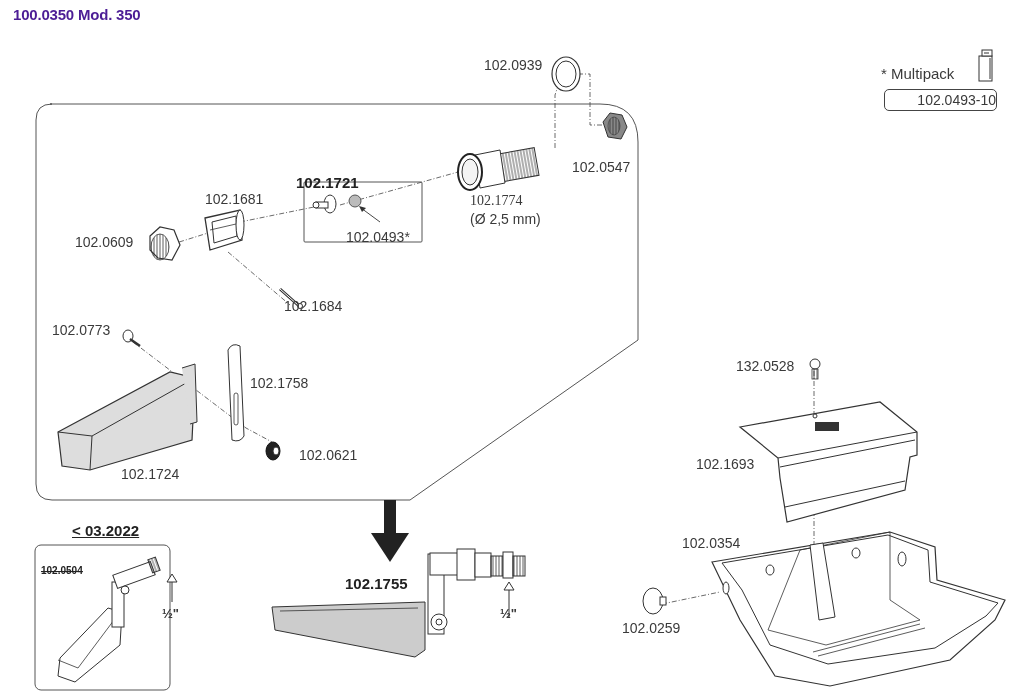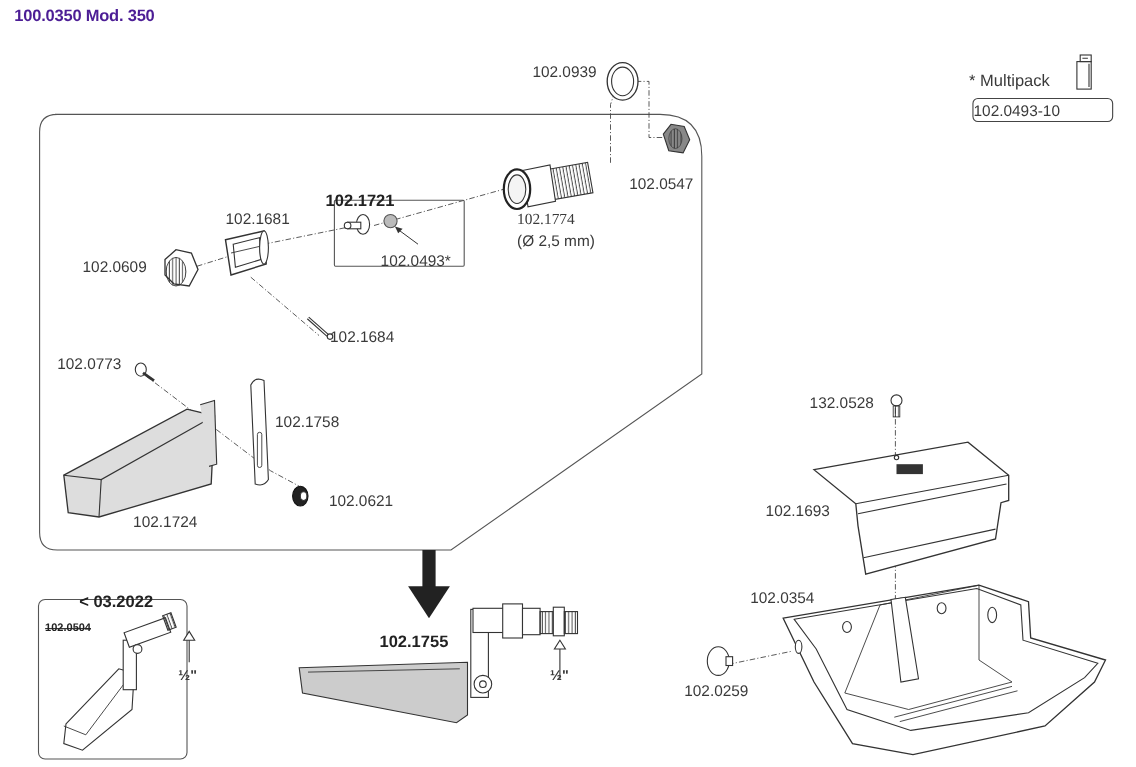--- a/index.html
+++ b/index.html
@@ -2,21 +2,21 @@
 <html><head>
 <meta charset="utf-8">
 <style>
   html,body{margin:0;padding:0;background:#fff;}
   body{width:1033px;height:697px;position:relative;overflow:hidden;font-family:"Liberation Sans",sans-serif;color:#333;}
   .title{position:absolute;left:13px;top:6px;font-weight:bold;font-size:15px;color:#4c1d95;letter-spacing:-0.2px;}
   .lbl{position:absolute;font-size:14px;color:#3a3a3a;white-space:nowrap;line-height:16px;}
   .lbl.bold{font-weight:bold;color:#222;font-size:15px;}
   .strike{text-decoration:line-through;font-weight:bold;color:#222;font-size:10px;}
   svg.diagram{position:absolute;left:0;top:0;}
-  .mp-box{position:absolute;left:884px;top:89px;width:128px;height:22px;border:1px solid #444;border-radius:5px;box-sizing:border-box;font-size:14px;color:#3a3a3a;text-align:left;line-height:20px;}
+  .mp-box{position:absolute;left:884px;top:89px;width:113px;height:22px;border:1px solid #444;border-radius:5px;box-sizing:border-box;font-size:14px;color:#3a3a3a;text-align:right;line-height:20px;}
 </style>
 </head>
 <body>
 
 <div class="title">100.0350 Mod. 350</div>
 
 <svg class="diagram" width="1033" height="697" viewBox="0 0 1033 697">
   <defs>
     <pattern id="thr" width="3" height="6" patternUnits="userSpaceOnUse">
         <line x1="1" y1="0" x2="1" y2="6" stroke="#333" stroke-width="0.8"></line>
@@ -180,27 +180,27 @@
 <div class="mp-box">102.0493-10</div>
 
 <div class="lbl" style="left:484px;top:57px;">102.0939</div>
 <div class="lbl" style="left:572px;top:159px;">102.0547</div>
 <div class="lbl" style="left:470px;top:193px;font-family:Liberation Serif, serif;">102.1774</div>
 <div class="lbl" style="left:470px;top:211px;">(Ø 2,5 mm)</div>
 <div class="lbl bold" style="left:296px;top:163px;margin-top:12px;">102.1721</div>
 <div class="lbl" style="left:346px;top:229px;">102.0493*</div>
 <div class="lbl" style="left:185px;top:191px;margin-left:20px;">102.1681</div>
 <div class="lbl" style="left:75px;top:234px;">102.0609</div>
-<div class="lbl" style="left:300px;top:298px;">102.1684</div>
+<div class="lbl" style="left:284px;top:298px;">102.1684</div>
 <div class="lbl" style="left:52px;top:322px;">102.0773</div>
 <div class="lbl" style="left:250px;top:375px;">102.1758</div>
 <div class="lbl" style="left:299px;top:447px;">102.0621</div>
 <div class="lbl" style="left:121px;top:466px;">102.1724</div>
 <div class="lbl bold" style="left:345px;top:576px;">102.1755</div>
 <div class="lbl" style="left:500px;top:606px;font-size:13px;font-weight:bold;">½"</div>
 <div class="lbl" style="left:736px;top:358px;">132.0528</div>
 <div class="lbl" style="left:696px;top:456px;">102.1693</div>
 <div class="lbl" style="left:682px;top:535px;">102.0354</div>
 <div class="lbl" style="left:622px;top:620px;">102.0259</div>
 
-<div class="lbl bold" style="left:72px;top:540px;">&lt; 03.2022</div>
+<div class="lbl bold" style="left:72px;top:523px;text-decoration:underline;">&lt; 03.2022</div>
 <div class="lbl" style="left:41px;top:561px;"><span class="strike">102.0504</span></div>
 <div class="lbl" style="left:162px;top:606px;font-size:13px;font-weight:bold;">½"</div>
 
 </body></html>

